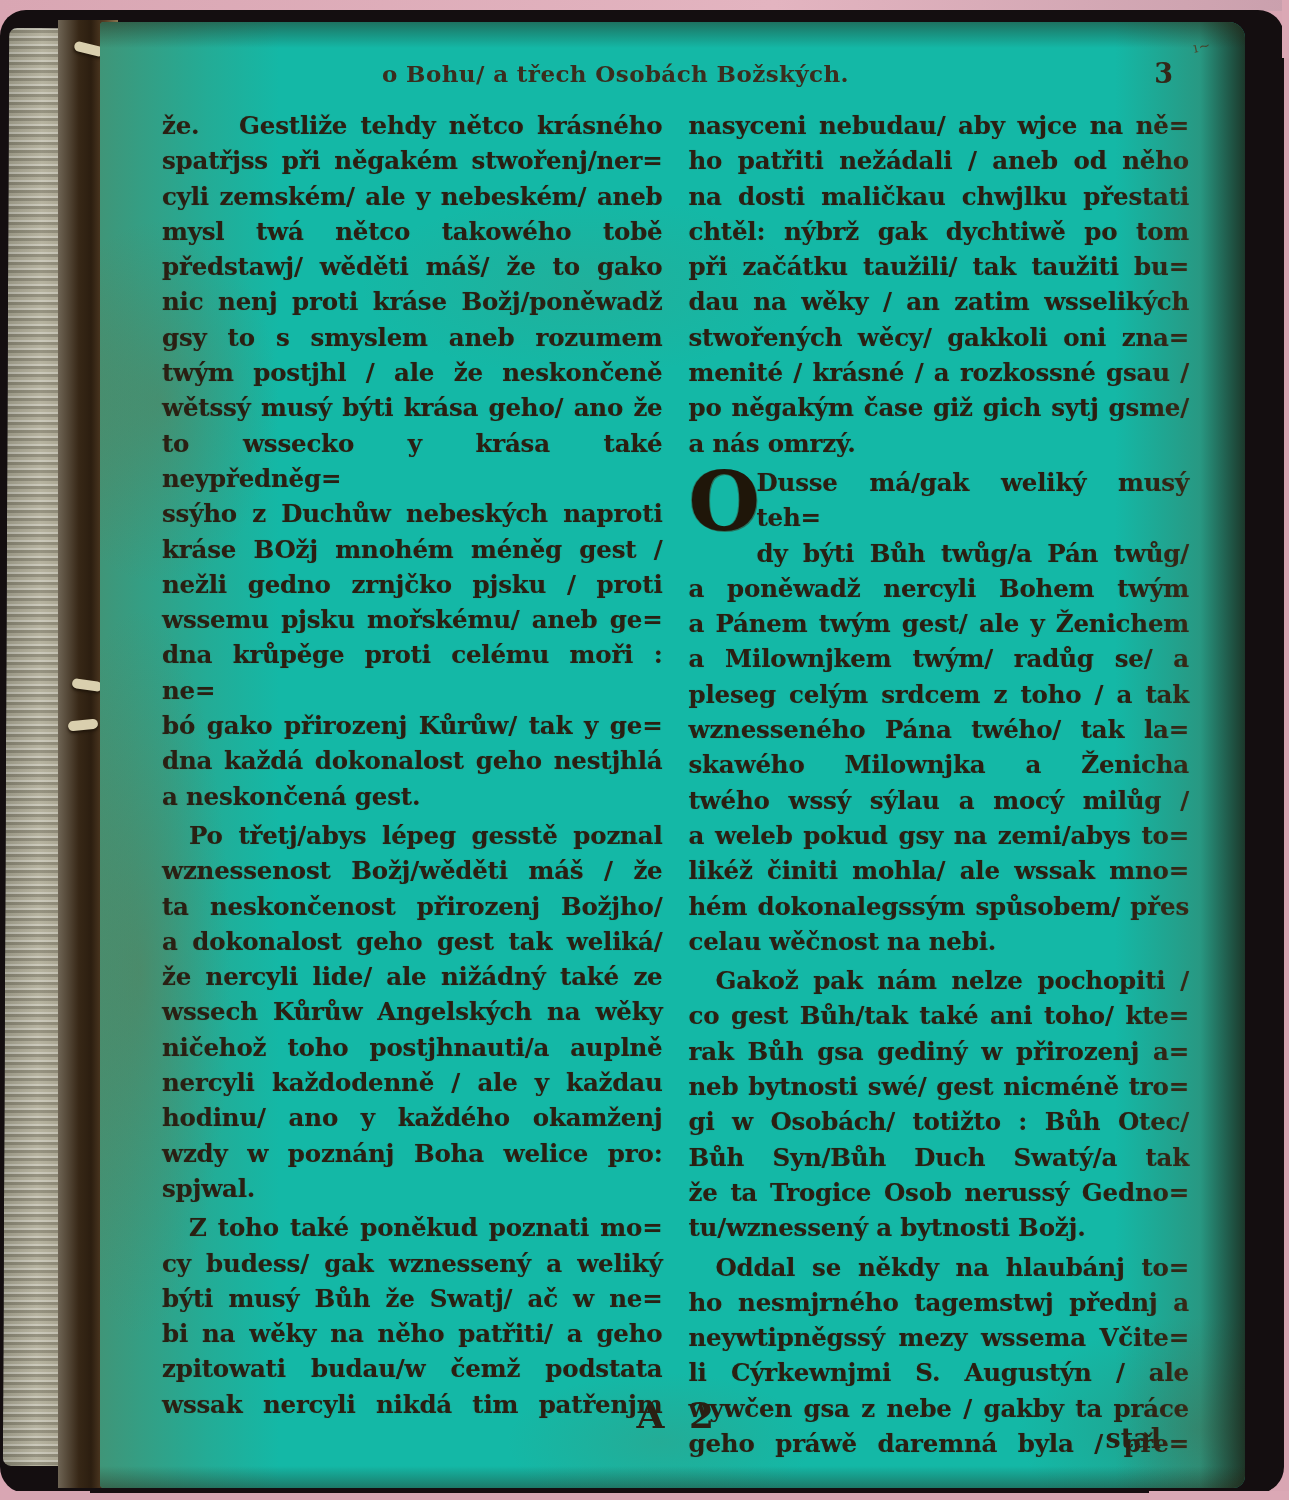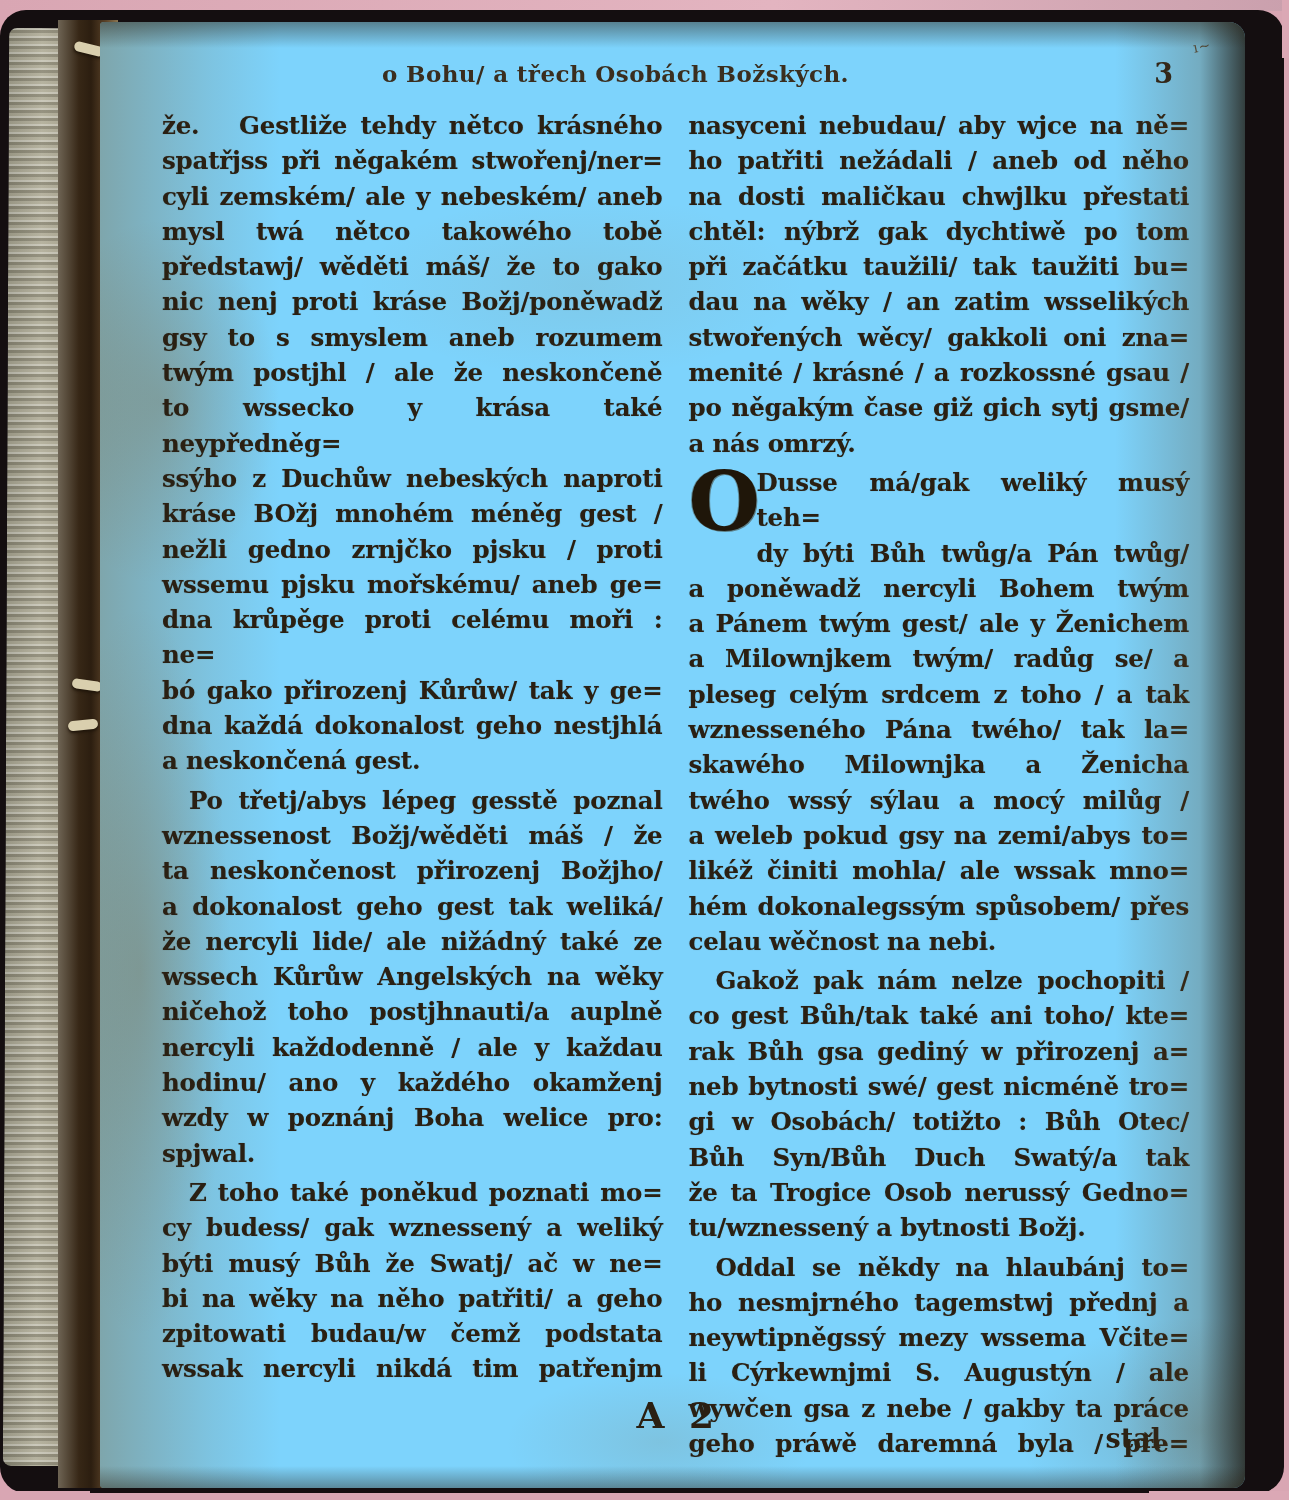--- a/index.html
+++ b/index.html
@@ -14,21 +14,21 @@
     background:
       repeating-linear-gradient(to bottom, rgba(255,255,255,.28) 0 2px, rgba(96,92,76,.38) 2px 5px, rgba(180,176,156,.25) 5px 8px),
       linear-gradient(to right,#8f8d7c,#b7b4a1 55%,#a5a08c);
     transform:rotate(.25deg);}
   
   .gutter{position:absolute;left:58px;top:20px;bottom:12px;width:60px;
     background:linear-gradient(to right,#6e6454 0%,#33241475 35%,#2c1e10 55%,#5a4228 80%,#8a7550 100%),#3a2a18;}
   .stitch{position:absolute;width:30px;height:10px;background:#d9cfae;border-radius:6px;box-shadow:0 2px 3px #1f150a;}
 
   
-  .paper{position:absolute;left:100px;top:22px;right:44px;bottom:12px;background:#7dd3fc;border-radius:4px 16px 12px 4px;overflow:hidden;}
+  .paper{position:absolute;left:100px;top:22px;right:44px;bottom:12px;background:#14b8a6;border-radius:4px 16px 12px 4px;overflow:hidden;}
   .stain-left{position:absolute;left:0;top:0;bottom:0;width:240px;pointer-events:none;
     background:linear-gradient(to right, rgba(128,98,52,.40), rgba(128,98,52,.14) 45%, rgba(128,98,52,0) 75%);}
   .blotches{position:absolute;inset:0;pointer-events:none;background:
       radial-gradient(ellipse 170px 260px at 60px 380px, rgba(125,95,50,.28), transparent 70%),
       radial-gradient(ellipse 130px 520px at 40px 950px, rgba(125,95,50,.30), transparent 70%),
       radial-gradient(ellipse 320px 130px at 42% 18%, rgba(140,110,60,.10), transparent 70%),
       radial-gradient(ellipse 220px 100px at 560px 1420px, rgba(130,100,55,.14), transparent 70%),
       radial-gradient(ellipse 260px 160px at 96% 96%, rgba(90,65,30,.22), transparent 70%);}
   .edge-shade-right{position:absolute;right:0;top:0;bottom:0;width:150px;pointer-events:none;
     background:linear-gradient(to left, rgba(30,20,8,.78), rgba(92,70,38,.28) 45px, rgba(92,70,38,0) 130px);}
@@ -97,20 +97,21 @@
         <div class="col">
             <div class="paragraph">
               <div class="line">že. &nbsp;&nbsp;Gestliže tehdy nětco krásného</div>
               <div class="line">spatřjss při něgakém stwořenj/ner=</div>
               <div class="line">cyli zemském/ ale y nebeském/ aneb</div>
               <div class="line">mysl twá nětco takowého tobě</div>
               <div class="line">předstawj/ wěděti máš/ že to gako</div>
               <div class="line">nic nenj proti kráse Božj/poněwadž</div>
               <div class="line">gsy to s smyslem aneb rozumem</div>
               <div class="line">twým postjhl / ale že neskončeně</div>
+              <div class="line">wětssý musý býti krása geho/ ano že</div>
               <div class="line">to wssecko y krása také neypředněg=</div>
               <div class="line">ssýho z Duchůw nebeských naproti</div>
               <div class="line">kráse BOžj mnohém méněg gest /</div>
               <div class="line">nežli gedno zrnjčko pjsku / proti</div>
               <div class="line">wssemu pjsku mořskému/ aneb ge=</div>
               <div class="line">dna krůpěge proti celému moři : ne=</div>
               <div class="line">bó gako přirozenj Kůrůw/ tak y ge=</div>
               <div class="line">dna každá dokonalost geho nestjhlá</div>
               <div class="line endline">a neskončená gest.</div>
             </div>

